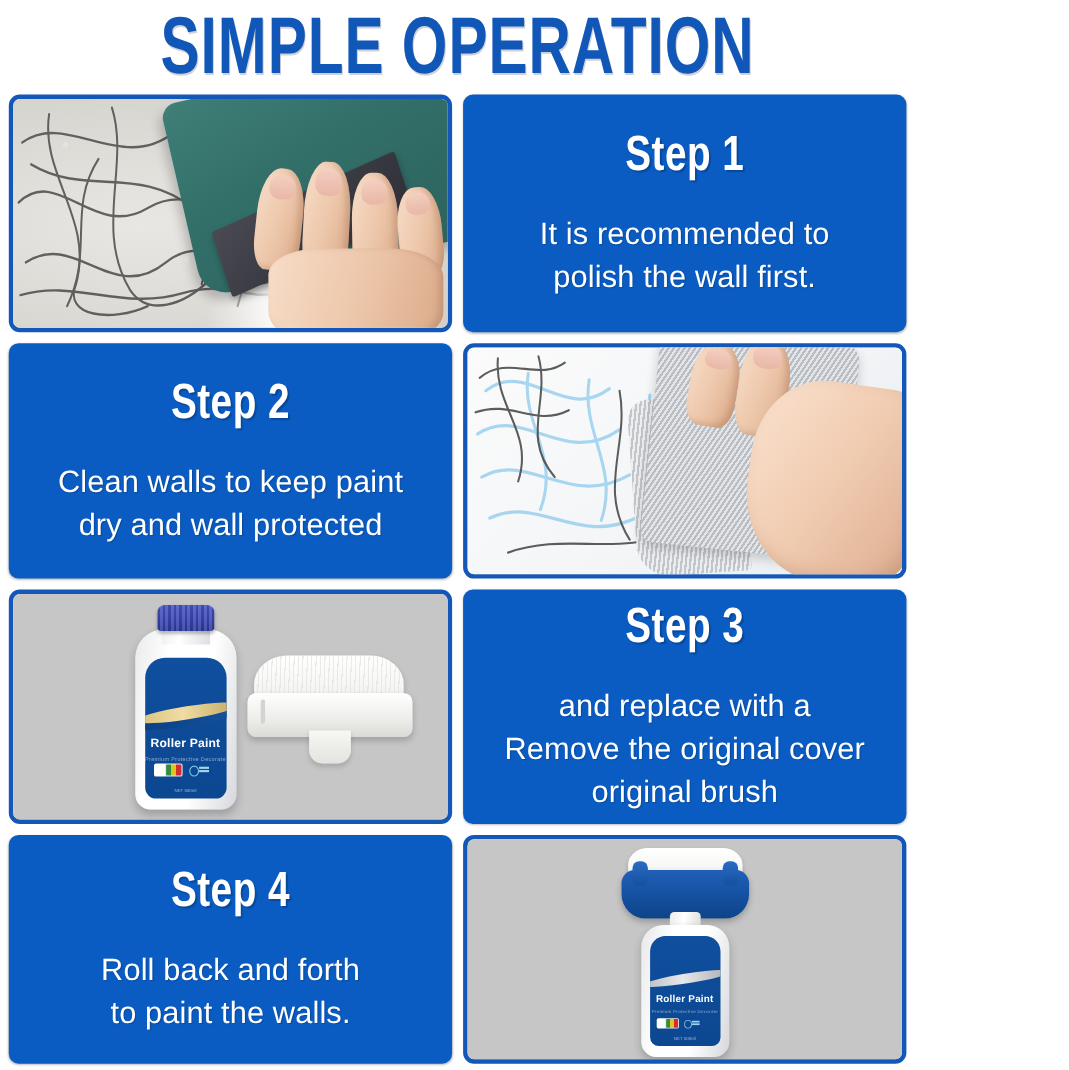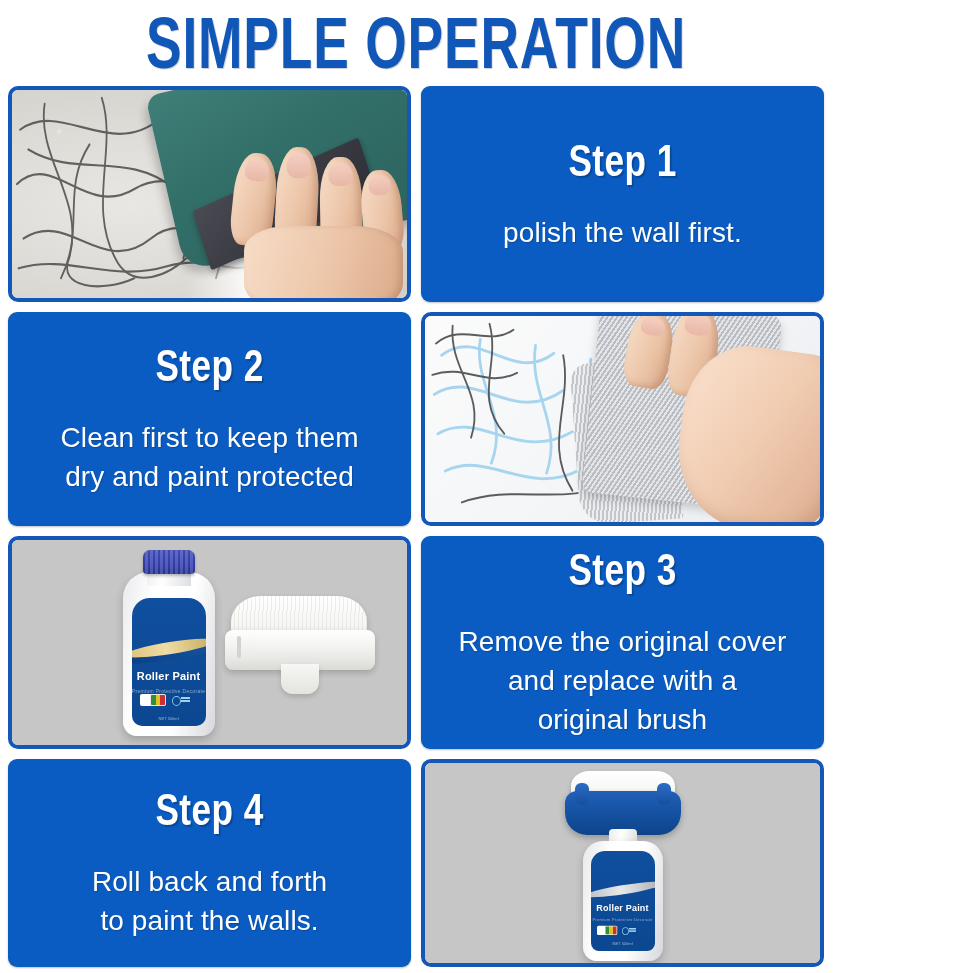--- a/index.html
+++ b/index.html
@@ -461,32 +461,33 @@
                 <div class="nail"></div>
               </div>
             <div class="finger" style="left:10%;top:52%;width:84%;height:52%;border-radius:28% 30% 34% 34%;"></div>
           </div>
         </div>
       </div>
 
       <div class="half text-panel">
         <div class="step-heading">Step 1</div>
         <div class="step-desc">
+          <span class="ln">It is recommended to</span>
           <span class="ln">polish the wall first.</span>
         </div>
       </div>
     </div>
 
     <div class="row r2">
 
       <div class="half text-panel">
         <div class="step-heading">Step 2</div>
         <div class="step-desc">
-          <span class="ln">Clean first to keep them</span>
-          <span class="ln">dry and paint protected</span>
+          <span class="ln">Clean walls to keep paint</span>
+          <span class="ln">dry and wall protected</span>
         </div>
       </div>
 
       <div class="half img-panel">
         <div class="scene">
           <div class="s2-wall"></div>
           <svg class="s2-scribbles" viewBox="0 0 300 210" preserveAspectRatio="none">
             <g class="stroke" stroke="#9fd2ef" stroke-width="3" opacity=".9">
               <path d="M18,40 C60,10 95,70 140,38"></path>
               <path d="M10,80 C55,52 95,112 150,76"></path>
@@ -549,22 +550,22 @@
             <div class="rc-tube"></div>
             <div class="rc-frame"></div>
             <div class="rc-stem"></div>
           </div>
         </div>
       </div>
 
       <div class="half text-panel">
         <div class="step-heading">Step 3</div>
         <div class="step-desc">
+          <span class="ln">and replace with a</span>
           <span class="ln">Remove the original cover</span>
-          <span class="ln">and replace with a</span>
           <span class="ln">original brush</span>
         </div>
       </div>
     </div>
 
     <div class="row r4">
 
       <div class="half text-panel">
         <div class="step-heading">Step 4</div>
         <div class="step-desc">

